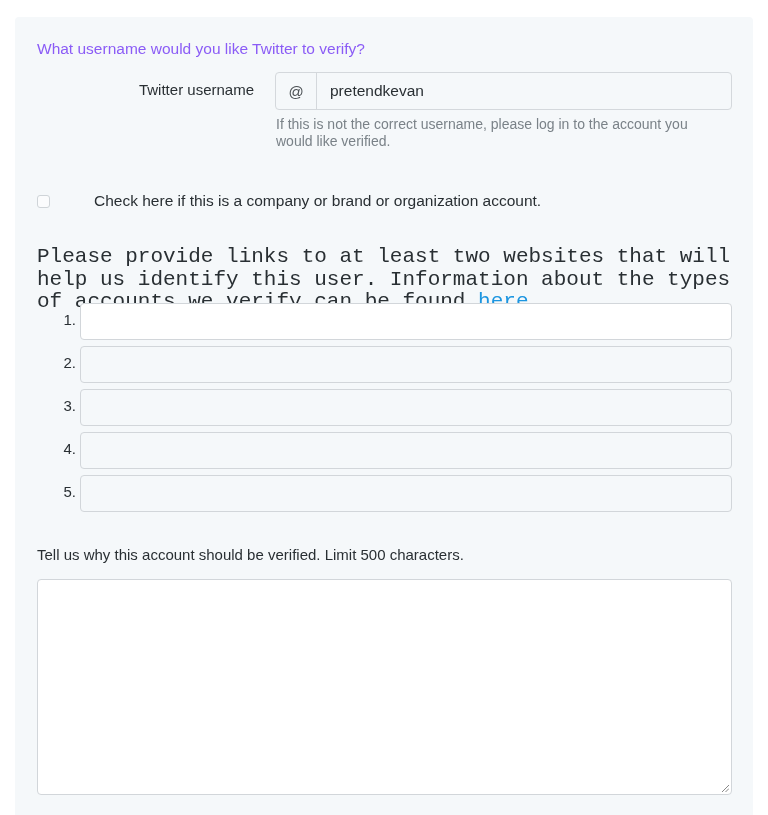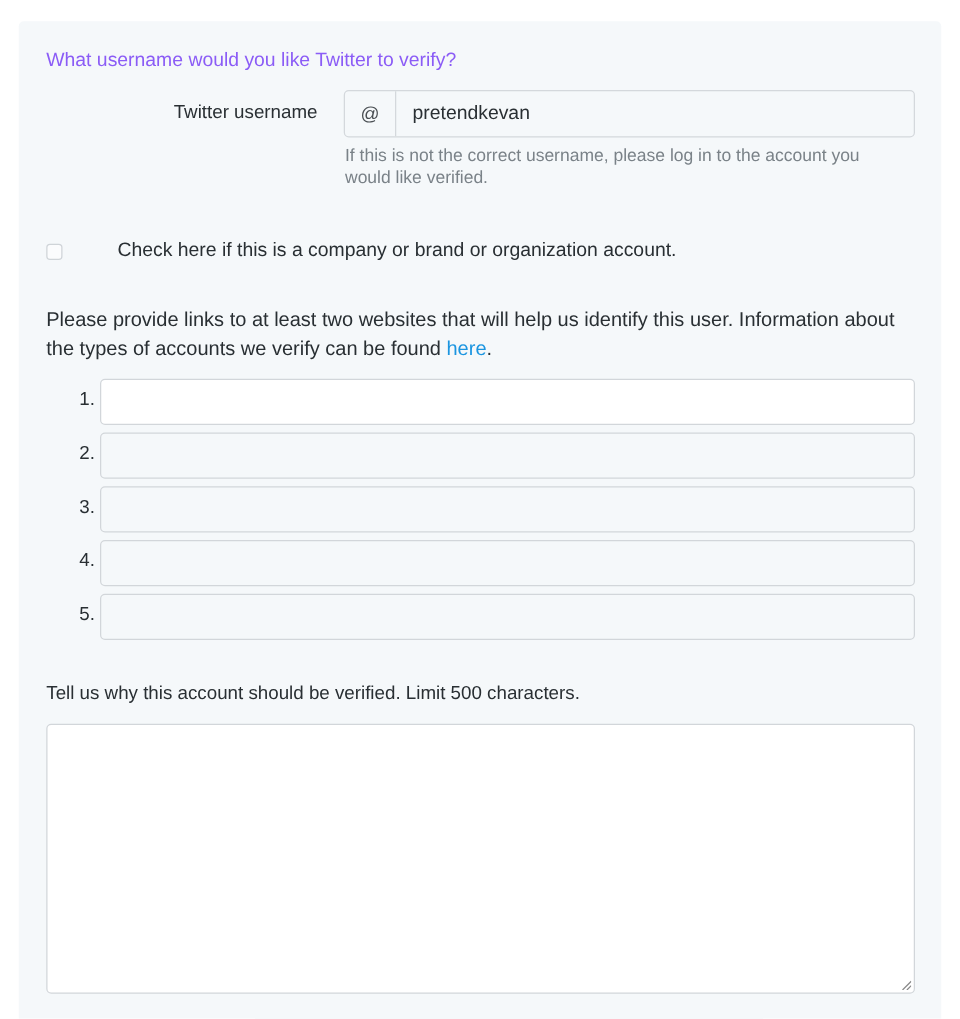--- a/index.html
+++ b/index.html
@@ -16,21 +16,21 @@
   .abs { position: absolute; }
   .q { left: 37px; top: 40px; font-size: 15.5px; color: #8b5cf6; }
   .ulabel { left: 100px; top: 81px; width: 154px; text-align: right; font-weight: normal; font-size: 15px; color: #292f33; }
   .ugroup { left: 275px; top: 72px; width: 457px; height: 38px; display: flex;
     border: 1px solid #d4d8dc; border-radius: 4px; background: #f5f8fa; }
   .addon { width: 41px; border-right: 1px solid #d4d8dc; display: flex; align-items: center; justify-content: center; font-size: 15px; color: #4a4f53; }
   .uval { flex: 1; display: flex; align-items: center; padding-left: 13px; font-size: 15.5px; color: #292f33; }
   .help { left: 276px; top: 116px; width: 440px; font-size: 14px; line-height: 17px; color: #7a8288; }
   .cb { left: 37px; top: 195px; width: 13px; height: 13px; border: 1px solid #cfd4d8; border-radius: 3px; background: #fbfcfd; }
   .cblabel { left: 58px; top: 192px; font-size: 15.5px; margin-left: 36px; }
-  .links-intro { left: 37px; top: 246px; width: 700px; font-size: 16px; line-height: 22.5px; }
+  .links-intro { left: 37px; top: 246px; width: 700px; font-size: 21px; line-height: 22.5px; font-family: Liberation Mono, monospace; }
   .links-intro a { color: #1b95e0; text-decoration: none; }
   .row-num { left: 52px; width: 24px; text-align: right; font-size: 15px; color: #292f33; }
   .linkin { left: 80px; width: 652px; height: 37px; border: 1px solid #d2d6da; border-radius: 4px; background: #f5f8fa; }
   .linkin.active { background: #ffffff; }
   .why { left: 37px; top: 546px; font-size: 15px; }
   .ta { left: 37px; top: 579px; width: 695px; height: 216px; border: 1px solid #d2d6da; border-radius: 4px; background: #ffffff; }
   .grip { right: 2px; bottom: 2px; width: 8px; height: 8px; }
 </style>
 </head>
 <body>

